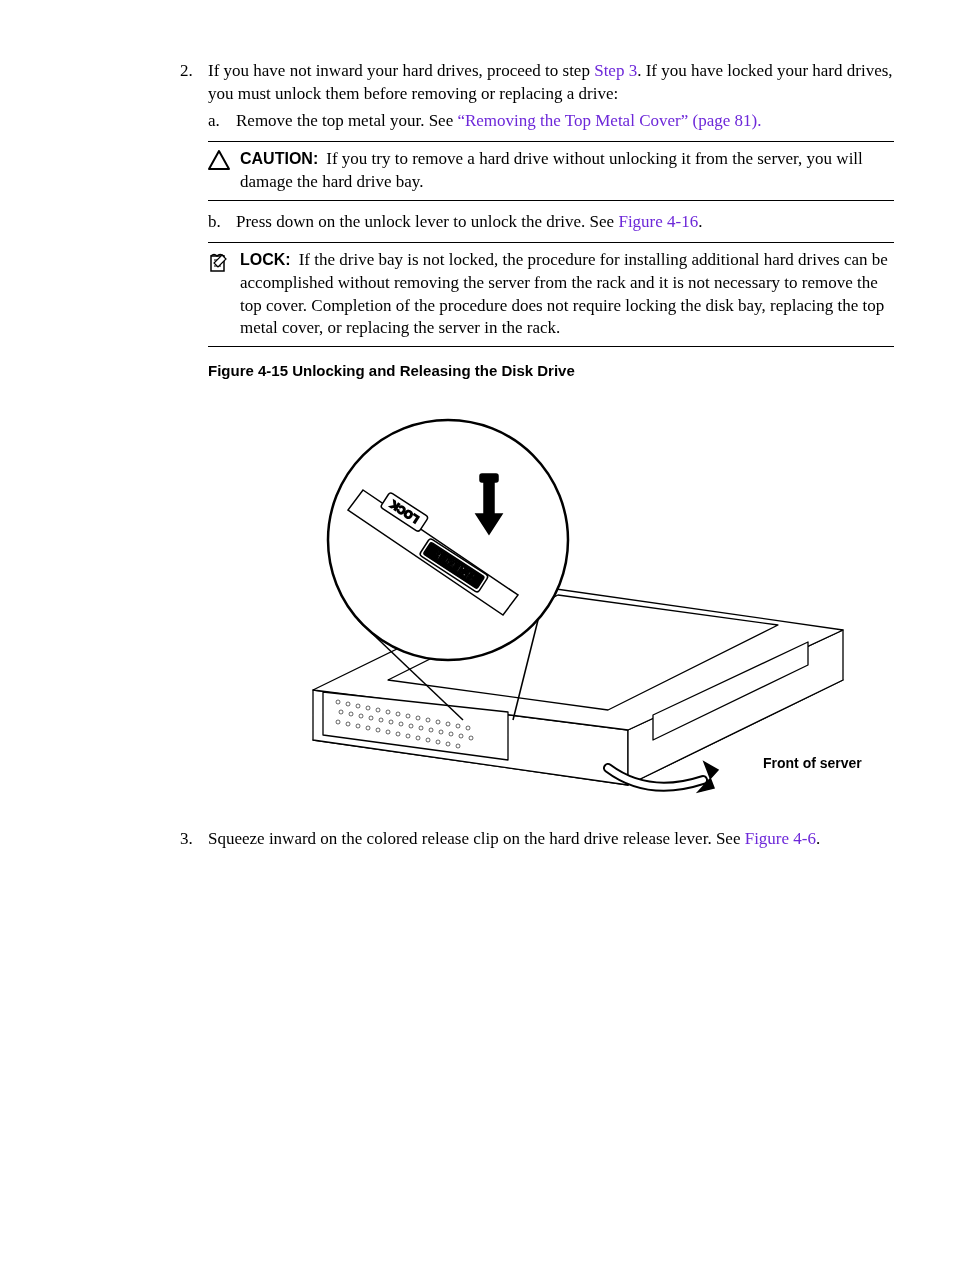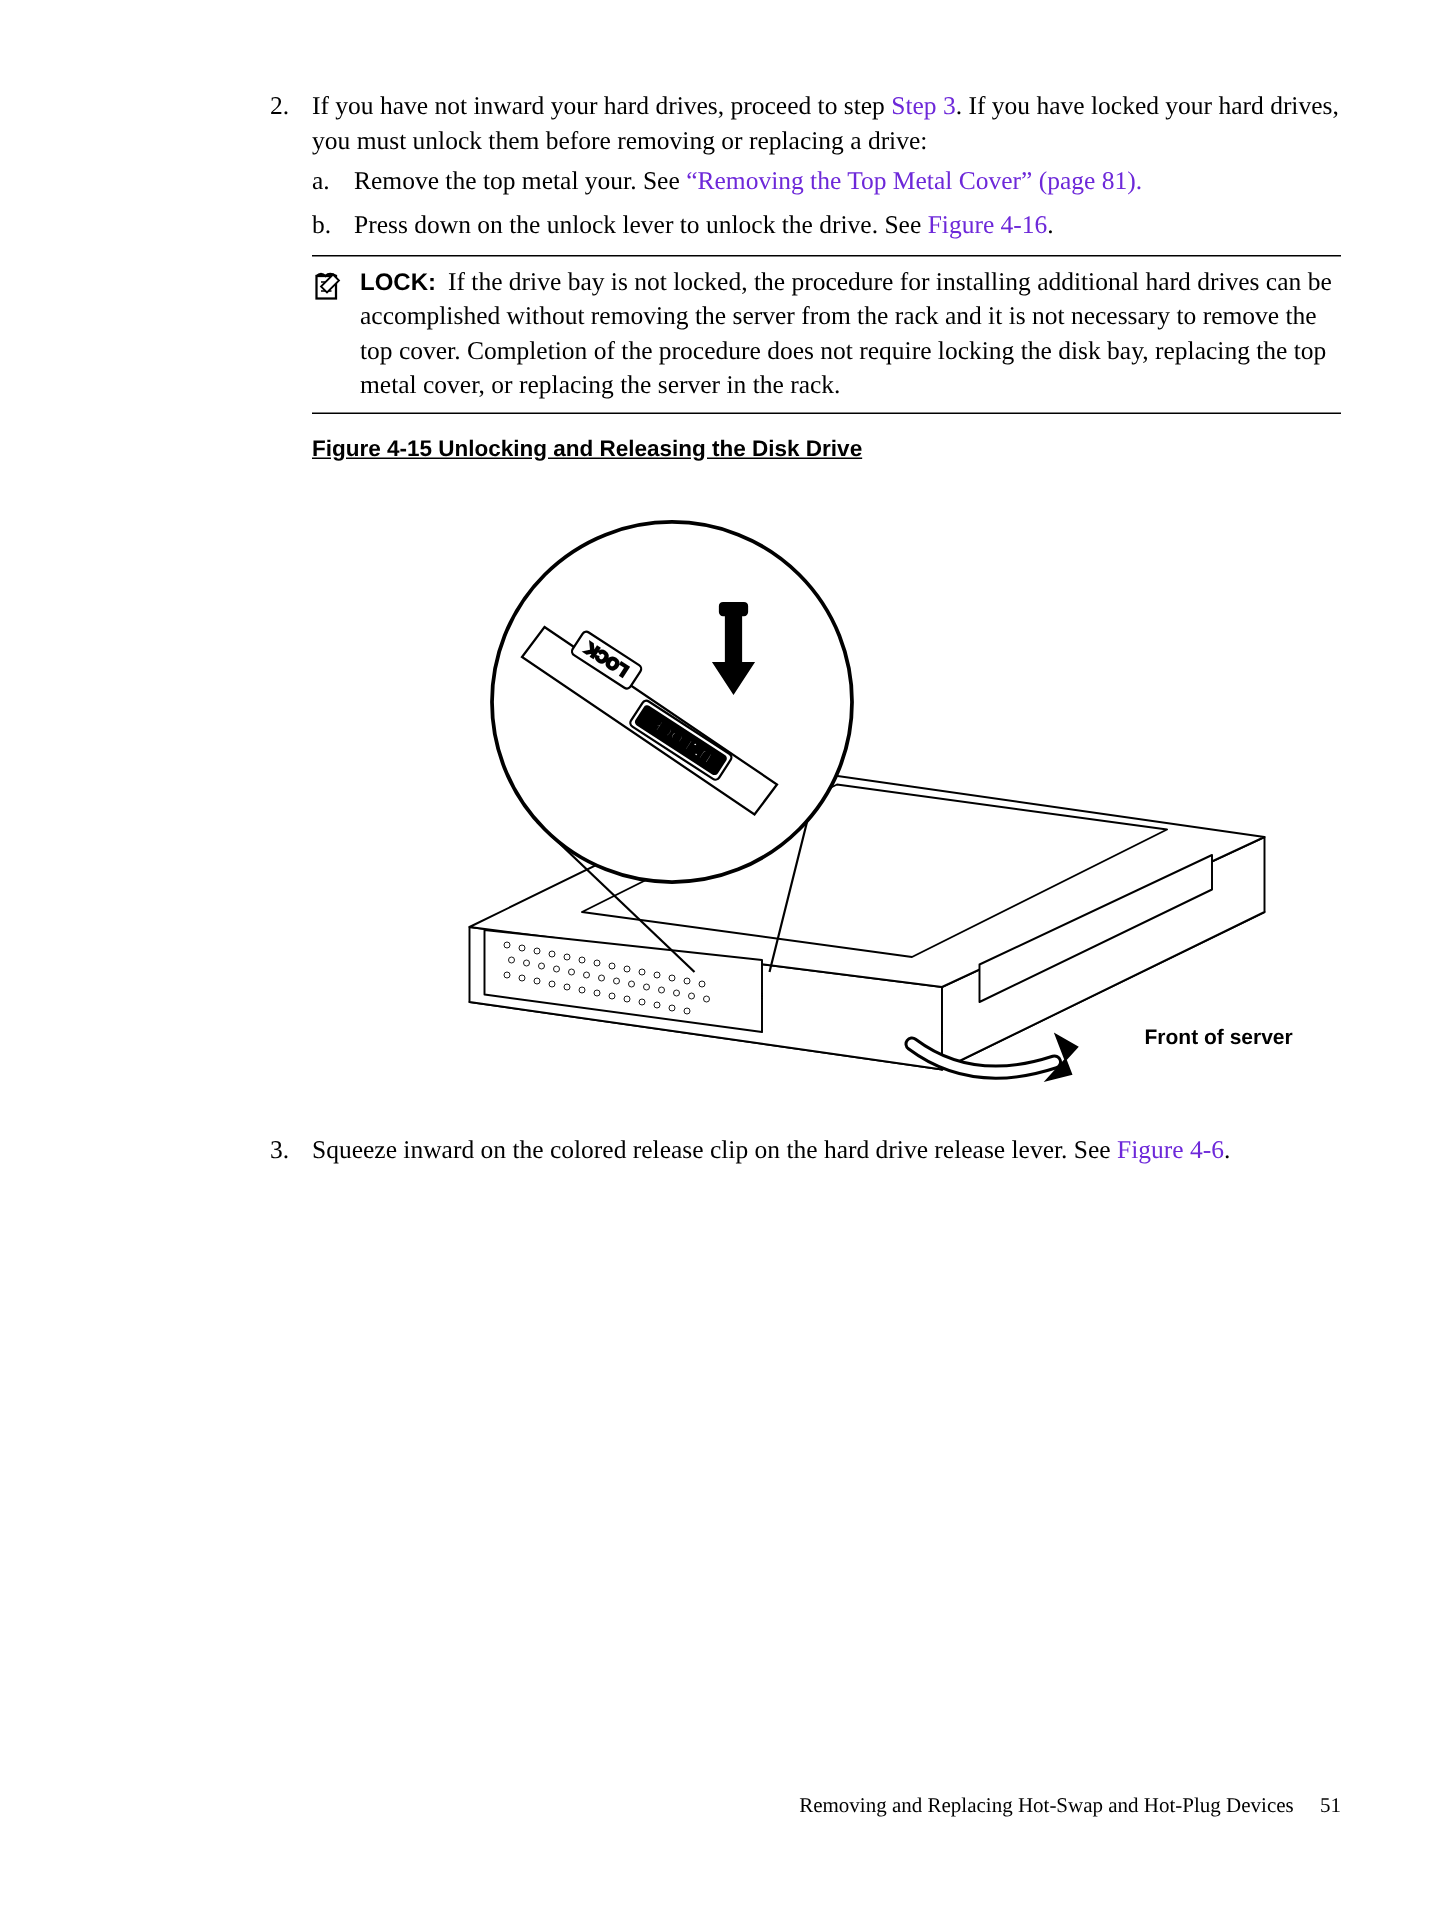--- a/index.html
+++ b/index.html
@@ -79,21 +79,20 @@
     display: inline;
     margin-right: 8px;
   }
   .fig-caption {
     font-family: Arial, Helvetica, sans-serif;
     font-weight: bold;
     font-size: 15px;
     margin-left: 28px;
     margin-top: 14px;
     margin-bottom: 8px;
-    text-decoration: underline;
   }
   .figure {
     margin-left: 28px;
   }
   .figure svg {
     display: block;
   }
   .footer {
     position: absolute;
     bottom: 56px;
@@ -119,20 +118,32 @@
         
         <div class="sub">
           <div class="sub-letter">a.</div>
           <div class="sub-body">
             <span>Remove the top metal your. See </span><a class="link" href="#">“Removing the Top Metal Cover” (page 81).</a><span></span>
           </div>
         </div>
       </div>
     </div>
 
+    <div class="callout">
+      <div class="callout-inner">
+        <div class="callout-icon">
+          <svg width="22" height="20" viewBox="0 0 22 20">
+            <polygon points="11,1 21,19 1,19" fill="none" stroke="#000" stroke-width="2" stroke-linejoin="round"></polygon>
+          </svg>
+        </div>
+        <div class="callout-text">
+          <span class="callout-label">CAUTION:</span><span>If you try to remove a hard drive without unlocking it from the server, you will damage the hard drive bay.</span>
+        </div>
+      </div>
+    </div>
 
     <div class="step" style="margin-top:-4px;">
       <div class="step-num"></div>
       <div class="step-body">
         <div class="sub">
           <div class="sub-letter">b.</div>
           <div class="sub-body">
             <span>Press down on the unlock lever to unlock the drive. See </span><a class="link" href="#">Figure 4-16</a><span>.</span>
           </div>
         </div>
@@ -264,17 +275,13 @@
 
     <div class="step" style="margin-top:18px;">
       <div class="step-num">3.</div>
       <div class="step-body">
         <span>Squeeze inward on the colored release clip on the hard drive release lever. See </span><a class="link" href="#">Figure 4-6</a><span>.</span>
       </div>
     </div>
 
   </div>
 
-  <div class="footer">
-    <span>Removing and Replacing Hot-Swap and Hot-Plug Devices</span>
-    <span class="pn">51</span>
-  </div>
 </div>
 
 </body></html>

